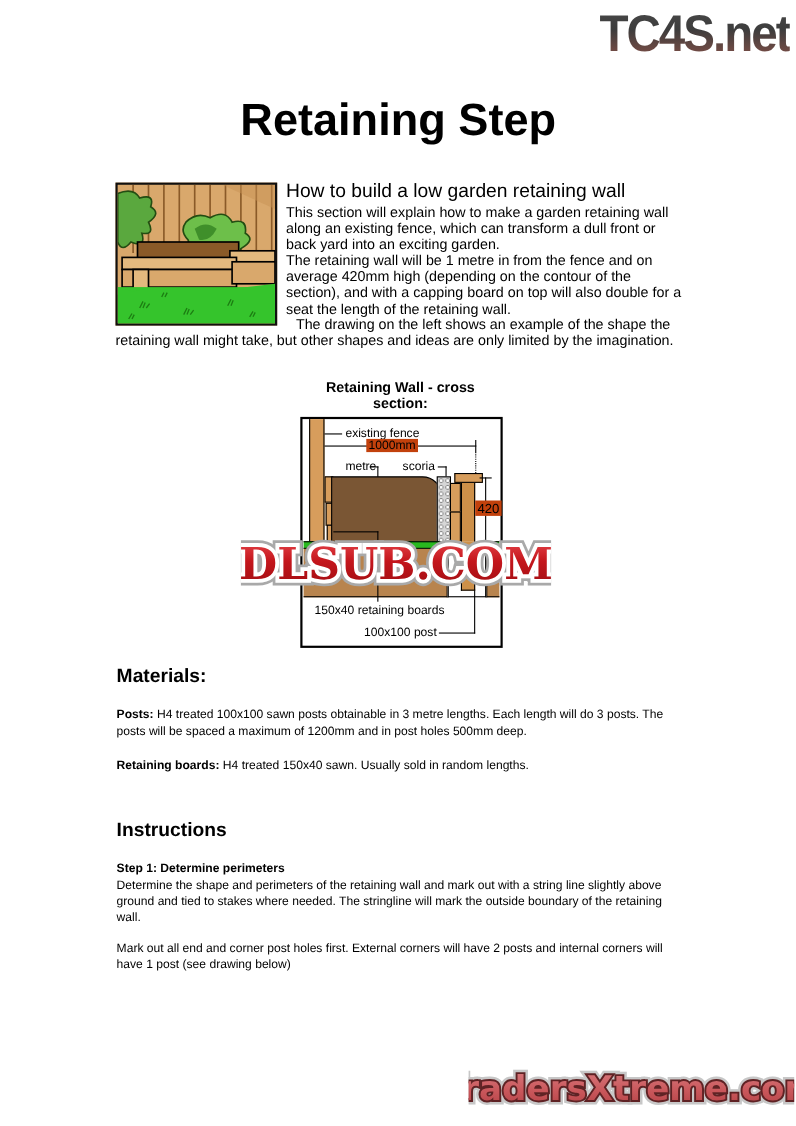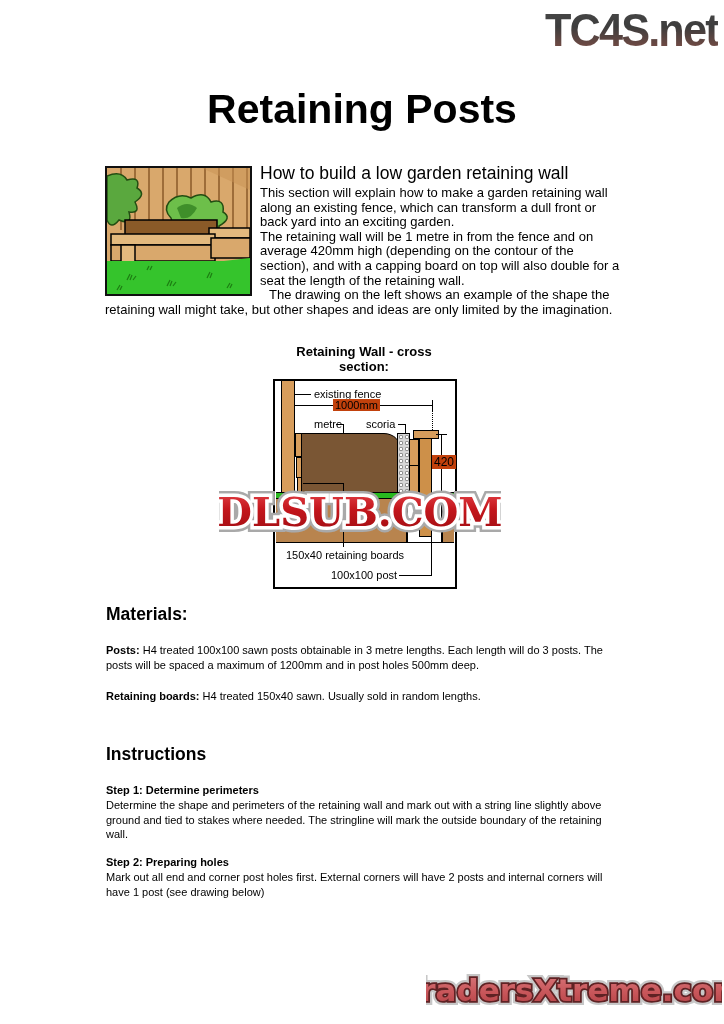--- a/index.html
+++ b/index.html
@@ -65,21 +65,21 @@
   
   .logo-bottom{position:absolute;right:2px;bottom:8px;}
 </style>
 </head>
 <body>
 
 <div class="page">
 
   <div class="logo-top">TC4S.net</div>
 
-  <div class="title">Retaining Posts</div>
+  <div class="title">Retaining Step</div>
 
   <div class="intro">
     <div class="garden-frame">
       <svg width="143" height="126" viewBox="0 0 143 126">
 
         <rect x="0" y="0" width="143" height="100" fill="#d9a86c"></rect>
         <g stroke="#8a5a28" stroke-width="1.5">
           <line x1="14" y1="0" x2="14" y2="62"></line>
             <line x1="28" y1="0" x2="28" y2="62"></line>
           <line x1="42" y1="0" x2="42" y2="62"></line>
@@ -203,21 +203,20 @@
     <div class="gap16"></div>
     <p><span class="b">Retaining boards:</span><span> H4 treated 150x40 sawn. Usually sold in random lengths.</span></p>
   </div>
 
   <div class="instructions">
     <div class="sec-h">Instructions</div>
     <div class="gap18"></div>
     <p class="b">Step 1: Determine perimeters</p>
     <p>Determine the shape and perimeters of the retaining wall and mark out with a string line slightly above ground and tied to stakes where needed. The stringline will mark the outside boundary of the retaining wall.</p>
     <div class="gap12"></div>
-    <p class="b">Step 2: Preparing holes</p>
     <p>Mark out all end and corner post holes first. External corners will have 2 posts and internal corners will have 1 post (see drawing below)</p>
   </div>
 
   <div class="logo-bottom">
     <svg width="296" height="42" viewBox="0 0 296 42">
       <defs>
         <linearGradient id="ftg" x1="0" y1="0" x2="0" y2="1">
           <stop offset="0" stop-color="#d8797d"></stop>
           <stop offset="0.55" stop-color="#c9575b"></stop>
           <stop offset="1" stop-color="#b34145"></stop>

